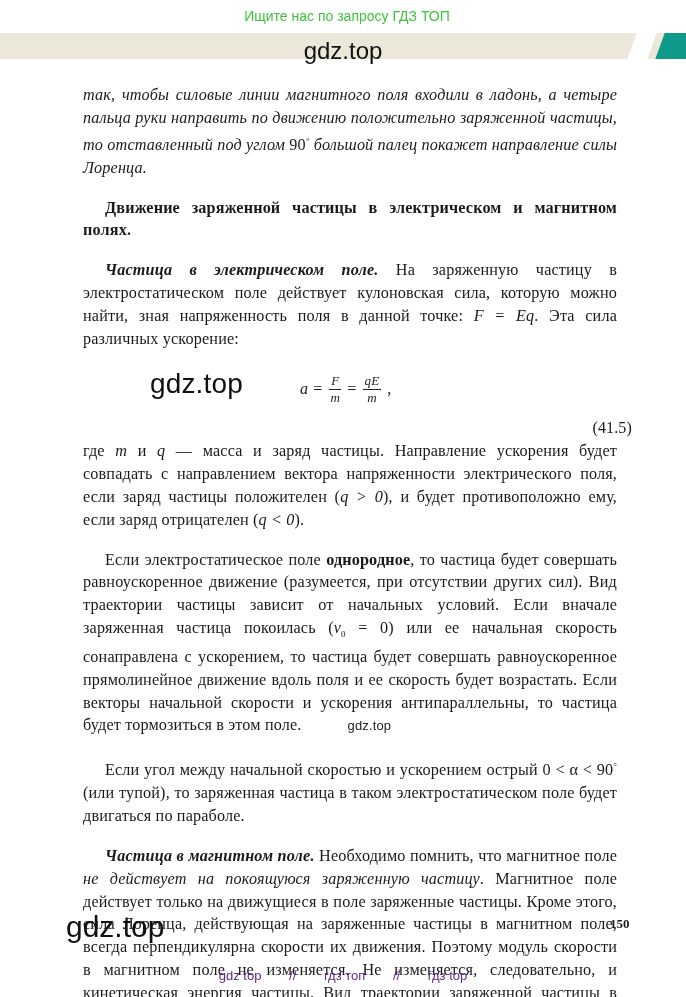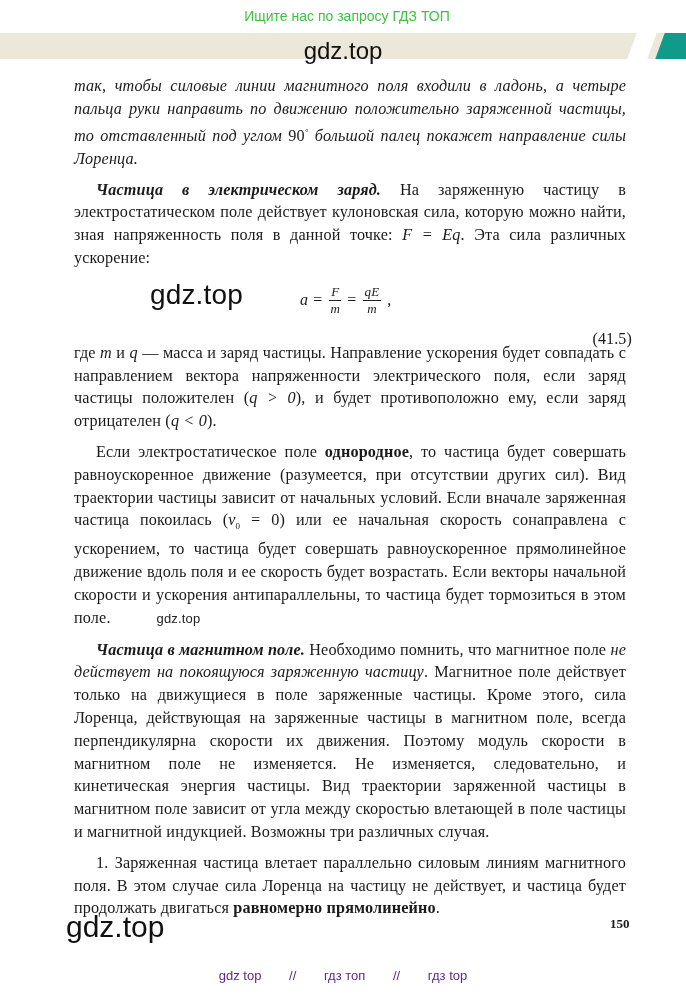--- a/index.html
+++ b/index.html
@@ -28,21 +28,21 @@
     .header-logo {
       position: absolute; top: 36px; left: 0; width: 686px; text-align: center;
       font-family: "Liberation Sans", "DejaVu Sans", sans-serif;
       font-size: 24px; color: #111; line-height: 30px;
     }
     .page-text {
       position: absolute; left: 66px; top: 67px; width: 568px;
       font-size: 16.2px; line-height: 22.8px; text-align: justify;
       letter-spacing: 0.15px;
     }
-    .page-text p { margin: 8px; }
+    .page-text p { margin: 17px; }
     .indent { text-indent: 22px; }
     .it { font-style: italic; }
     .b { font-weight: bold; }
     .bi { font-weight: bold; font-style: italic; }
     .formula-row {
       position: relative; height: 56px; margin: 2px 0;
     }
     .wm-formula {
       position: absolute; left: 84px; top: 6px;
       font-family: "Liberation Sans", "DejaVu Sans", sans-serif; font-size: 28px; color: #111;
@@ -85,22 +85,23 @@
 
 <div class="header-band"></div>
 <div class="header-stripe-white"></div>
 <div class="header-stripe-teal"></div>
 <div class="header-logo">gdz.top</div>
 
 <div class="page-text">
   <p class="it">
     <span>так, чтобы силовые линии магнитного поля входили в ладонь, а четыре пальца руки направить по движению положительно заряженной частицы, то отставленный под углом </span><span class="upright" style="font-style:normal">90</span><sup>°</sup><span> большой палец покажет направление силы Лоренца.</span>
   </p>
+  <p class="indent b">Движение заряженной частицы в электрическом и магнитном полях.</p>
   <p class="indent">
-    <span class="bi">Частица в электрическом заряд.</span><span> На заряженную частицу в электростатическом поле действует кулоновская сила, которую можно найти, зная напряженность поля в данной точке: </span><span class="it">F = Eq</span><span>. Эта сила различных ускорение:</span>
+    <span class="bi">Частица в электрическом поле.</span><span> На заряженную частицу в электростатическом поле действует кулоновская сила, которую можно найти, зная напряженность поля в данной точке: </span><span class="it">F = Eq</span><span>. Эта сила различных ускорение:</span>
   </p>
 
   <div class="formula-row">
     <span class="wm-formula">gdz.top</span>
     <span class="formula">
       <span>a =</span>
       <span class="frac">
         <span class="num">F</span>
         <span class="den">m</span>
       </span>
@@ -114,20 +115,23 @@
     <span class="eq-num">(41.5)</span>
   </div>
 
   <p>
     <span>где </span><span class="it">m</span><span> и </span><span class="it">q</span><span> — масса и заряд частицы. Направление ускорения будет совпадать с направлением вектора напряженности электрического поля, если заряд частицы положителен (</span><span class="it">q &gt; 0</span><span>), и будет противоположно ему, если заряд отрицателен (</span><span class="it">q &lt; 0</span><span>).</span>
   </p>
   <p class="indent">
     <span>Если электростатическое поле </span><span class="b">однородное</span><span>, то частица будет совершать равноускоренное движение (разумеется, при отсутствии других сил). Вид траектории частицы зависит от начальных условий. Если вначале заряженная частица покоилась (</span><span class="it">v</span><sub>0</sub><span> = 0</span><span>) или ее начальная скорость сонаправлена с ускорением, то частица будет совершать равноускоренное прямолинейное движение вдоль поля и ее скорость будет возрастать. Если векторы начальной скорости и ускорения антипараллельны, то частица будет тормозиться в этом поле.</span><span class="wm-inline">gdz.top</span>
   </p>
   <p class="indent">
+    <span>Если угол между начальной скоростью и ускорением острый 0 &lt; </span><span>α</span><span> &lt; 90</span><sup>°</sup><span> (или тупой), то заряженная частица в таком электростатическом поле будет двигаться по параболе.</span>
+  </p>
+  <p class="indent">
     <span class="bi">Частица в магнитном поле.</span><span> Необходимо помнить, что магнитное поле </span><span class="it">не действует на покоящуюся заряженную частицу</span><span>. Магнитное поле действует только на движущиеся в поле заряженные частицы. Кроме этого, сила Лоренца, действующая на заряженные частицы в магнитном поле, всегда перпендикулярна скорости их движения. Поэтому модуль скорости в магнитном поле не изменяется. Не изменяется, следовательно, и кинетическая энергия частицы. Вид траектории заряженной частицы в магнитном поле зависит от угла между скоростью влетающей в поле частицы и магнитной индукцией. Возможны три различных случая.</span>
   </p>
   <p class="indent">
     <span>1. Заряженная частица влетает параллельно силовым линиям магнитного поля. В этом случае сила Лоренца на частицу не действует, и частица будет продолжать двигаться </span><span class="b">равномерно прямолинейно</span><span>.</span>
   </p>
 </div>
 
 <div class="wm-bottom">gdz.top</div>
 <div class="page-number">150</div>
 

